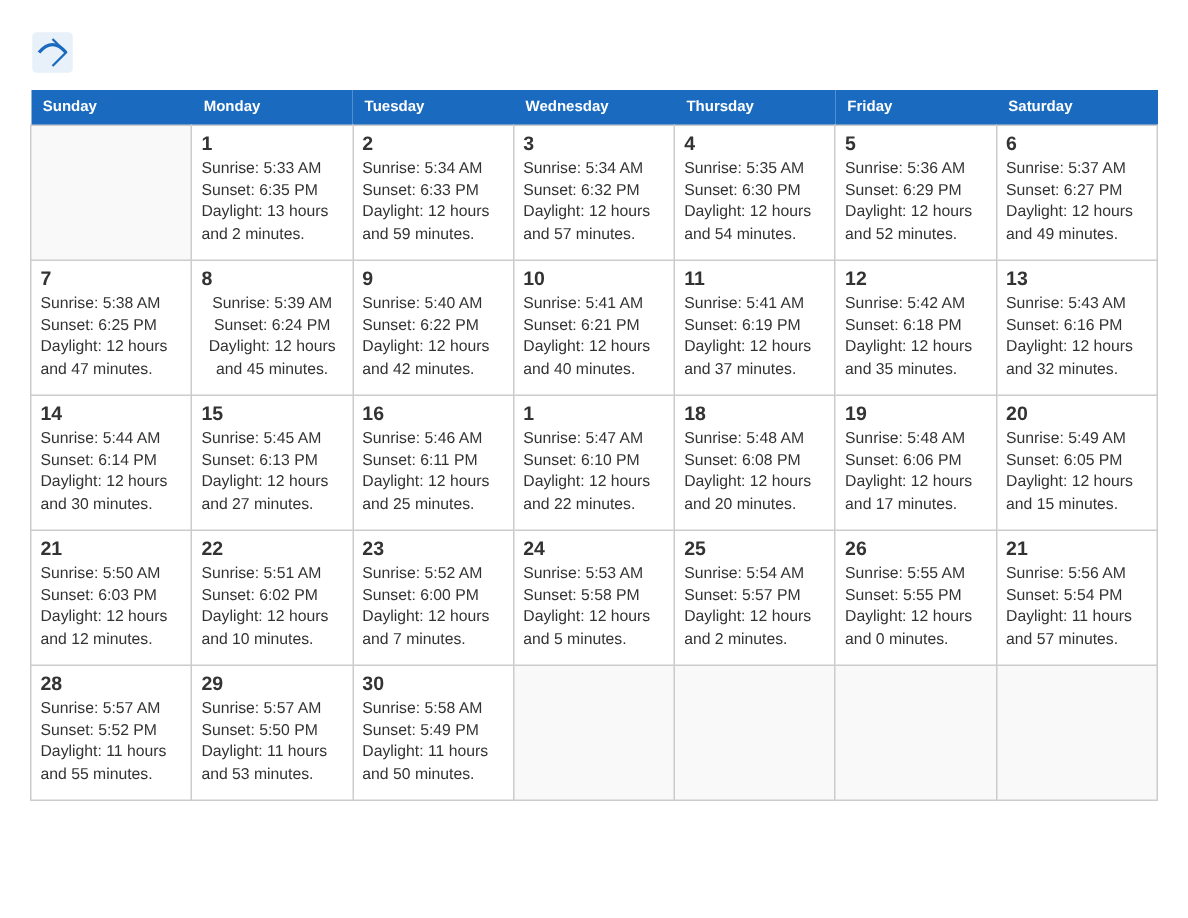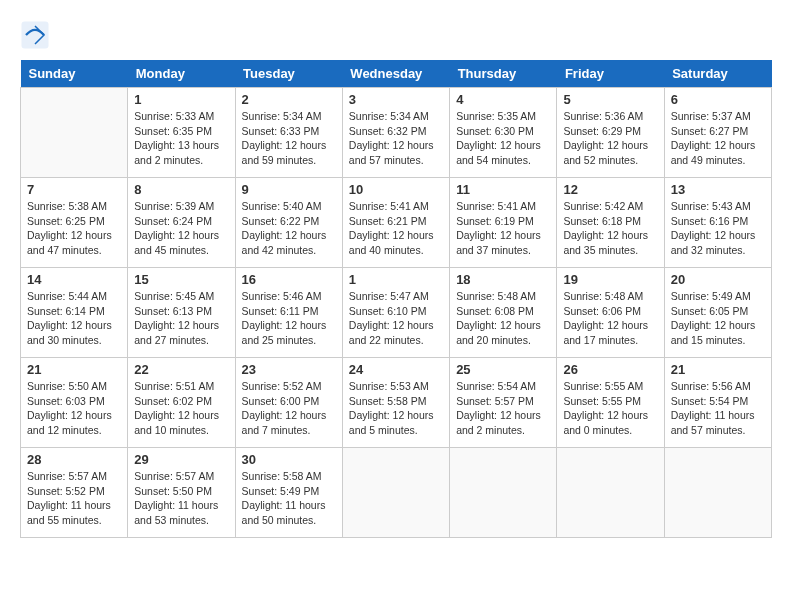--- a/index.html
+++ b/index.html
@@ -55,21 +55,21 @@
     table {
       width: 100%;
       border-collapse: collapse;
       font-size: 11px;
     }
     .day-header {
       background-color: #1a6bbf;
       color: #fff;
       text-align: left;
       padding: 6px 8px;
-      font-size: 13px;
+      font-size: 10px;
       font-weight: bold;
     }
     td {
       border: 1px solid #ccc;
       vertical-align: top;
       padding: 4px 6px;
       width: 14.28%;
       min-height: 80px;
       color: #333;
     }
@@ -167,21 +167,21 @@
       <tr>
         <td>
           <span class="day-num">7</span>
           <div class="cell-info" style="white-space: pre-line;">Sunrise: 5:38 AM
 Sunset: 6:25 PM
 Daylight: 12 hours
 and 47 minutes.</div>
         </td>
         <td>
           <span class="day-num">8</span>
-          <div class="cell-info" style="white-space: pre-line;">Sunrise: 5:39 AM
+          <div class="cell-info" style="white-space: pre-line; text-align: center;">Sunrise: 5:39 AM
 Sunset: 6:24 PM
 Daylight: 12 hours
 and 45 minutes.</div>
         </td>
         <td>
           <span class="day-num">9</span>
           <div class="cell-info" style="white-space: pre-line;">Sunrise: 5:40 AM
 Sunset: 6:22 PM
 Daylight: 12 hours
 and 42 minutes.</div>

